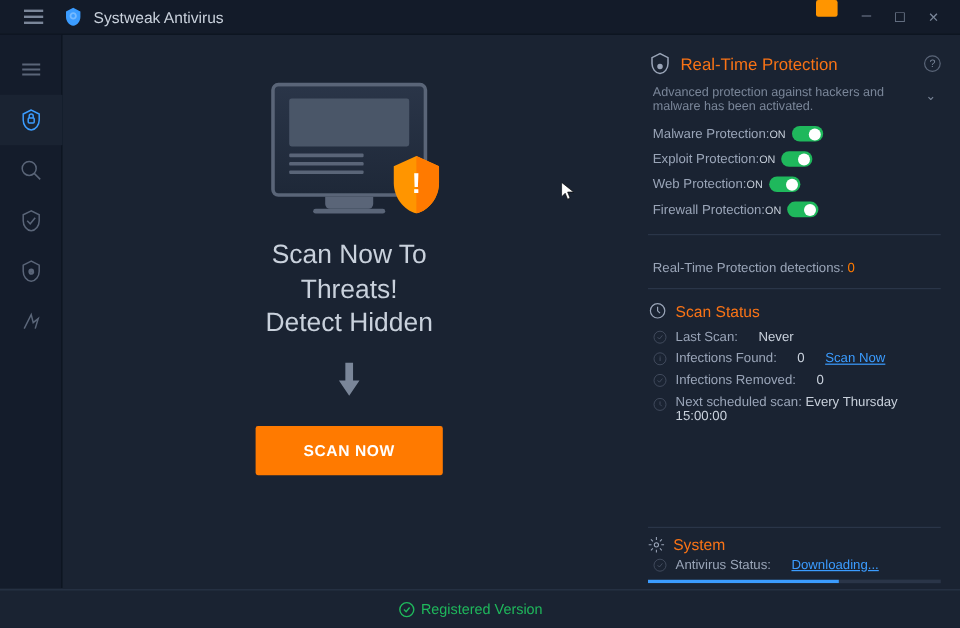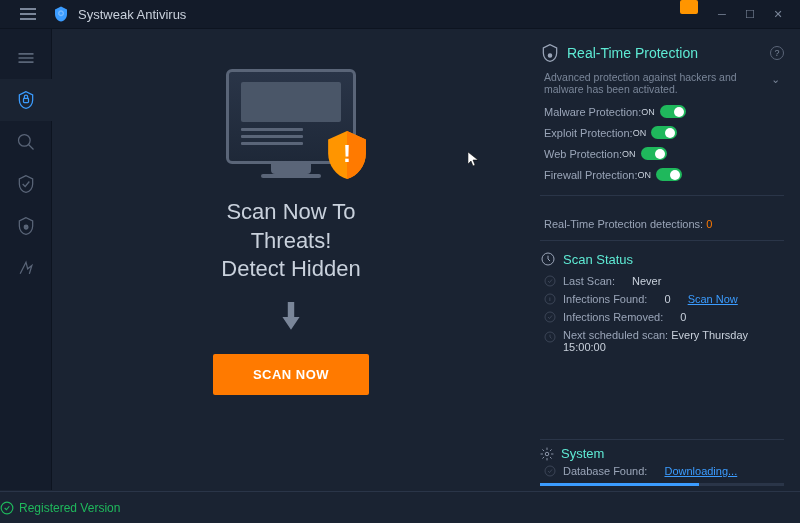--- a/index.html
+++ b/index.html
@@ -27,41 +27,41 @@
 .monitor-stand{width:40px;height:10px;background:#5a6578;margin:0 auto;border-radius:0 0 4px 4px}
 .monitor-base{width:60px;height:4px;background:#5a6578;margin:0 auto;border-radius:2px}
 .shield-overlay{position:absolute;bottom:-5px;right:-12px}
 .shield-overlay svg{width:42px;height:48px}
 .scan-text{font-size:22px;color:#c9d1dc;text-align:center;line-height:1.3;font-weight:400;margin-bottom:18px}
 .arrow-down{margin-bottom:18px}
 .arrow-down svg{width:26px;height:30px;fill:#7a8699}
 .scan-btn{background:#ff7a00;color:#fff;border:none;padding:13px 40px;font-size:13px;font-weight:600;letter-spacing:0.5px;cursor:pointer;border-radius:2px}
 .right-panel{width:270px;padding:14px 16px 0 10px;display:flex;flex-direction:column;font-size:11.5px}
 .section-header{display:flex;align-items:center;gap:7px;margin-bottom:8px}
-.section-header .title{font-size:14px;color:#5eead4}
+.section-header .title{font-size:14px;color:#f97316}
 .help-icon{margin-left:auto;width:14px;height:14px;border:1px solid #5a6578;border-radius:50%;display:flex;align-items:center;justify-content:center;font-size:9px;color:#7a8699;cursor:pointer}
 .advanced-text{font-size:10.5px;color:#7a8699;padding-left:4px;margin-bottom:10px;position:relative;padding-right:18px}
 .chevron{position:absolute;right:4px;top:2px;color:#7a8699;cursor:pointer}
 .toggle-row{display:flex;align-items:center;margin-bottom:8px;padding-left:4px}
 .toggle-label{color:#9aa5b8;font-size:11px}
 .toggle-group{display:flex;align-items:center;gap:5px}
 .on-label{font-size:9px;color:#c9d1dc}
 .toggle{width:26px;height:13px;background:#1fb85c;border-radius:7px;position:relative;cursor:pointer}
 .toggle::after{content:'';position:absolute;right:2px;top:1.5px;width:10px;height:10px;background:#fff;border-radius:50%}
 .divider{height:1px;background:#2a3548;margin:6px 0}
 .detections-row{font-size:11px;color:#9aa5b8;padding-left:4px;margin:16px 0 4px}
 .detections-row .count{color:#ff7a00}
 .status-row{display:flex;align-items:flex-start;gap:7px;margin-bottom:6px;padding-left:4px;font-size:11px;color:#9aa5b8}
 .status-row svg{width:12px;height:12px;fill:#5a6578;flex-shrink:0}
 .link{color:#3b9cff;cursor:pointer;text-decoration:underline}
 .status-val{color:#c9d1dc}
 .system-section{margin-top:auto;padding-bottom:4px}
 .progress-bar{height:3px;background:#2a3548;margin-top:6px;position:relative;overflow:hidden}
 .progress-fill{height:100%;width:65%;background:#3b9cff}
-.footer{position:absolute;bottom:0;left:0;right:0;height:32px;border-top:1px solid #2a3548;display:flex;align-items:center;justify-content:flex-start;padding-right:16px;background:#1a2332}
+.footer{position:absolute;bottom:0;left:0;right:0;height:32px;border-top:1px solid #2a3548;display:flex;align-items:center;justify-content:center;padding-right:16px;background:#1a2332}
 .registered{display:flex;align-items:center;gap:5px;color:#1fb85c;font-size:12px}
 .cursor{position:absolute;left:468px;top:152px;pointer-events:none}
 .cursor svg{width:12px;height:16px}
 </style>
 </head>
 <body>
 
 <div class="titlebar">
   <div class="hamburger">
       <span></span>
@@ -245,21 +245,21 @@
               <circle cx="12" cy="12" r="3"></circle>
               <path d="M12 1v4m0 14v4M4.2 4.2l2.8 2.8m10 10l2.8 2.8M1 12h4m14 0h4M4.2 19.8L7 17m10-10l2.8-2.8"></path>
             </svg>
           <div class="title" style="font-size:13px">System</div>
         </div>
         <div class="status-row">
           <svg viewBox="0 0 24 24">
               <circle cx="12" cy="12" r="10" fill="none" stroke="#5a6578"></circle>
               <path d="M8 12l3 3 5-6" fill="none" stroke="#5a6578"></path>
             </svg>
-          <span>Database Found:</span>&nbsp;<span class="link">Downloading...</span>
+          <span>Antivirus Status:</span>&nbsp;<span class="link">Downloading...</span>
         </div>
         <div class="progress-bar">
             <div class="progress-fill"></div>
           </div>
       </div>
     </div>
   </div>
 </div>
 
 <div class="footer">

